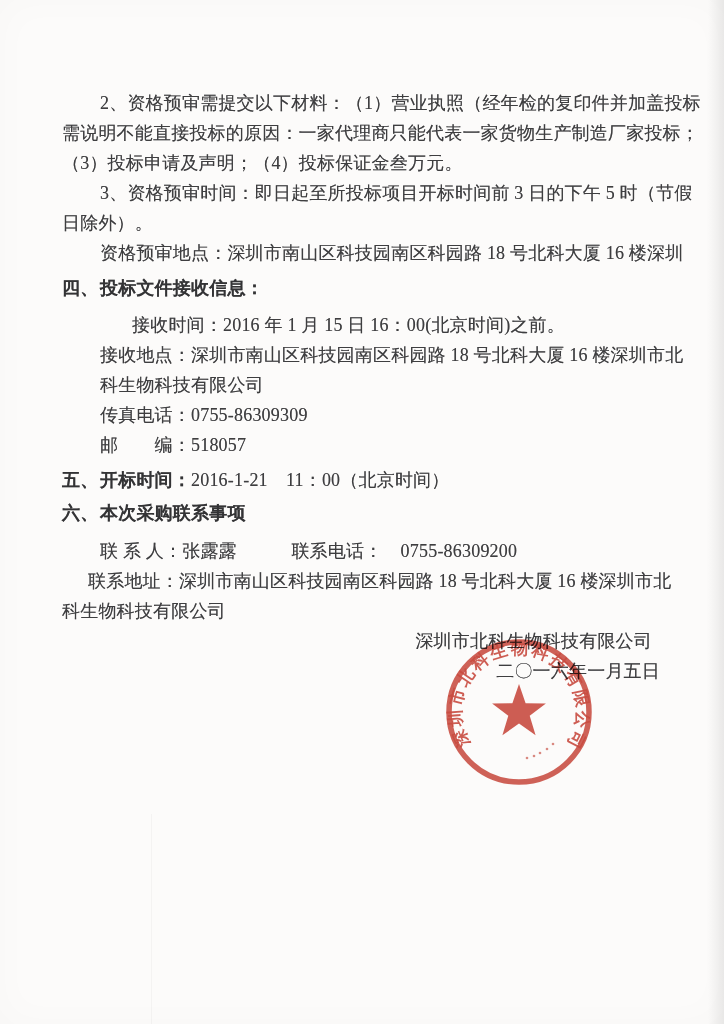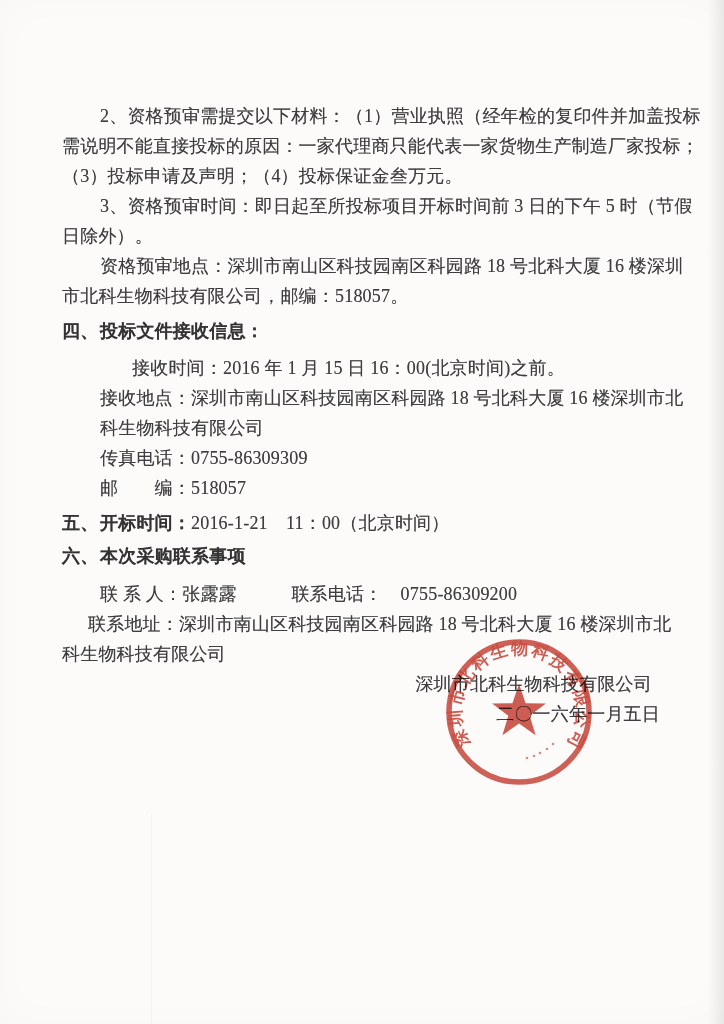--- a/index.html
+++ b/index.html
@@ -17,21 +17,21 @@
     position:absolute;top:0;right:0;bottom:0;width:16px;
     background:linear-gradient(to right, rgba(110,110,110,0), rgba(110,110,110,0.12));
     pointer-events:none;
   }
   .scan-crease{
     position:absolute;left:151px;bottom:0;height:210px;width:1px;
     background:rgba(100,100,100,0.05);
     pointer-events:none;
   }
   .content{
-    position:absolute;left:62px;top:101px;width:628px;
+    position:absolute;left:62px;top:88px;width:628px;
     font-size:18px;color:#3e3e40;
     letter-spacing:0.2px;
     text-shadow:0 0 0.5px rgba(62,62,64,0.55);
   }
   .line{height:30px;line-height:30px;white-space:nowrap;}
   .il{padding-left:38px;}        
   .il-sm{padding-left:26px;}     
   .blk{padding-left:38px;}       
   .sec{display:flex;margin-top:5px;font-weight:bold;color:#333335;}
   .sec .num{width:38px;flex:0 0 38px;}
@@ -55,21 +55,20 @@
   <div class="content">
 
     <div class="line il">2、资格预审需提交以下材料：（1）营业执照（经年检的复印件并加盖投标</div>
     <div class="line">需说明不能直接投标的原因：一家代理商只能代表一家货物生产制造厂家投标；</div>
     <div class="line">（3）投标申请及声明；（4）投标保证金叁万元。</div>
 
     <div class="line il">3、资格预审时间：即日起至所投标项目开标时间前 3 日的下午 5 时（节假</div>
     <div class="line">日除外）。</div>
 
     <div class="line il">资格预审地点：深圳市南山区科技园南区科园路 18 号北科大厦 16 楼深圳</div>
-    <div class="line">市北科生物科技有限公司，邮编：518057。</div>
 
     <div class="line sec">
       <span class="num">四、</span>
       <span>投标文件接收信息：</span>
     </div>
 
     <div class="blk">
       <div class="line mt7">接收时间：2016 年 1 月 15 日 16：00(北京时间)之前。</div>
       <div class="line">接收地点：深圳市南山区科技园南区科园路 18 号北科大厦 16 楼深圳市北</div>
       <div class="line">科生物科技有限公司</div>

